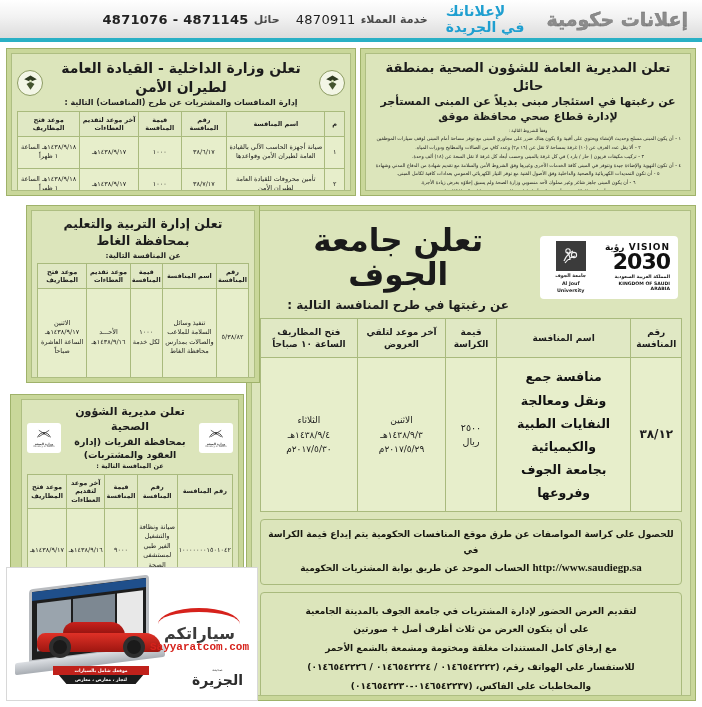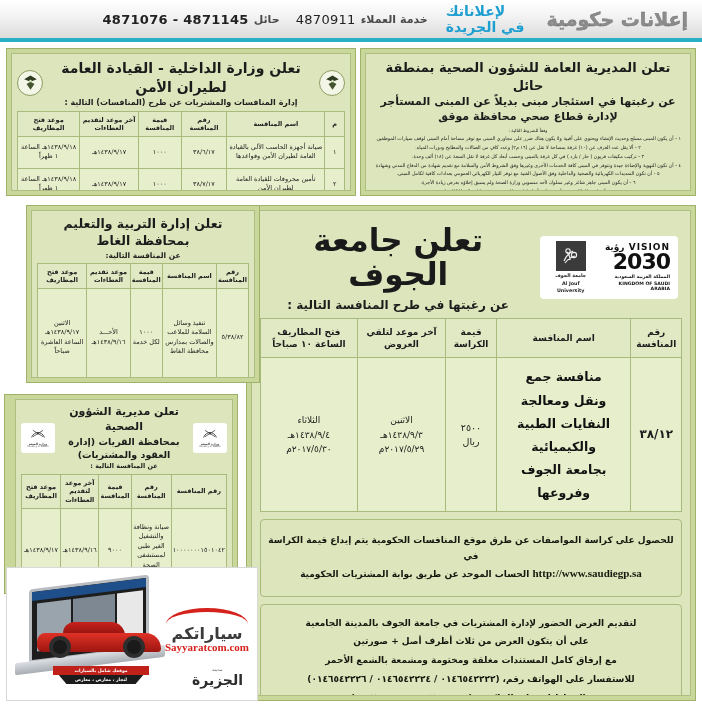--- a/index.html
+++ b/index.html
@@ -126,21 +126,21 @@
   table.t-jouf td { font-size:9px; padding:8px 3px; line-height:1.6; }
   table.t-jouf td.bidname {
     font-size:12.5px; font-weight:bold; color:#111; line-height:1.85;
     padding:7px 18px; letter-spacing:0.5px;text-align:center;
   }
   table.t-jouf td.bidno { font-size:12px; font-weight:bold; }
   table.t-jouf td.fee { font-size:9.5px; line-height:1.5; }
 
   .note-box {
     margin-top:7px; border:1px solid #a9ba7d; border-radius:4px;
-    padding:13px 6px; text-align:center; background:#dce5bb;
+    padding:7px 6px; text-align:center; background:#dce5bb;
   }
   .note-box div { font-size:9px; font-weight:bold; color:#17170f; line-height:1.7; }
   .note-box .url { font-family:"Liberation Serif",serif; font-size:11px; }
 
   .contact-box {
     margin-top:7px; border:1px solid #a9ba7d; border-radius:4px;
     padding:9px 6px; text-align:center; background:#dce5bb;
   }
   .contact-box div { font-size:9px; font-weight:bold; color:#17170f; line-height:2.1; }
 
@@ -187,21 +187,21 @@
   .wheel.w1 { left:12px; }
   .wheel.w2 { left:86px; }
   .brand-car {
     position:absolute; right:8px; top:40px; text-align:center; line-height:1;
   }
   .brand-swoosh {
     width:82px;height:16px;margin:0 auto 2px;
     border-top:4px solid #d6221c; border-radius:50%/100% 100% 0 0;
   }
   .brand-ar { font-size:16px; font-weight:bold; color:#3b3b3b; letter-spacing:0.5px; }
-  .brand-en { font-size:11px; font-weight:bold; color:#d6221c; font-family:Liberation Serif, serif;text-align:right; }
+  .brand-en { font-size:11px; font-weight:bold; color:#d6221c; font-family:Liberation Mono, monospace;text-align:right; }
   .ribbon {
     position:absolute; left:46px; bottom:16px; width:96px;
   }
   .ribbon .r1 {
     background:#c0211b; color:#fff; font-size:4.5px; font-weight:bold;
     text-align:center; padding:2px 0;
   }
   .ribbon .r2 {
     background:#1c1c1c; color:#fff; font-size:4.5px; font-weight:bold;
     text-align:center; padding:2px 10px;
@@ -423,21 +423,21 @@
               <div>الاثنين</div>
               <div>١٤٣٨/٩/١٧هـ</div>
               <div>الساعة العاشرة صباحاً</div>
             </td>
           </tr>
         </tbody>
       </table>
     </div>
   </div>
 
-  <div class="adbox" id="qurayyat-ad" style="top:394px; left:4px; width:234px; height:200px;padding-left:10px;">
+  <div class="adbox" id="qurayyat-ad" style="top:394px; left:10px; width:234px; height:200px;padding-left:10px;">
     <div class="adbox-inner">
       <div class="head-flex">
         <div class="logo-box-white" style="width:34px;height:30px;">
           <div style="text-align:center;line-height:1;">
             <svg width="18" height="13" viewBox="0 0 28 20" aria-hidden="true">
               <path d="M4 16 C8 6, 20 6, 24 16" stroke="#3a3a3a" stroke-width="1.4" fill="none"></path>
               <path d="M6 5 L22 15 M22 5 L6 15" stroke="#3a3a3a" stroke-width="1.2"></path>
               <circle cx="14" cy="10" r="1.5" fill="#3a3a3a"></circle>
             </svg>
             <div style="font-size:3px;font-weight:bold;color:#333;">وزارة الصحة</div>

